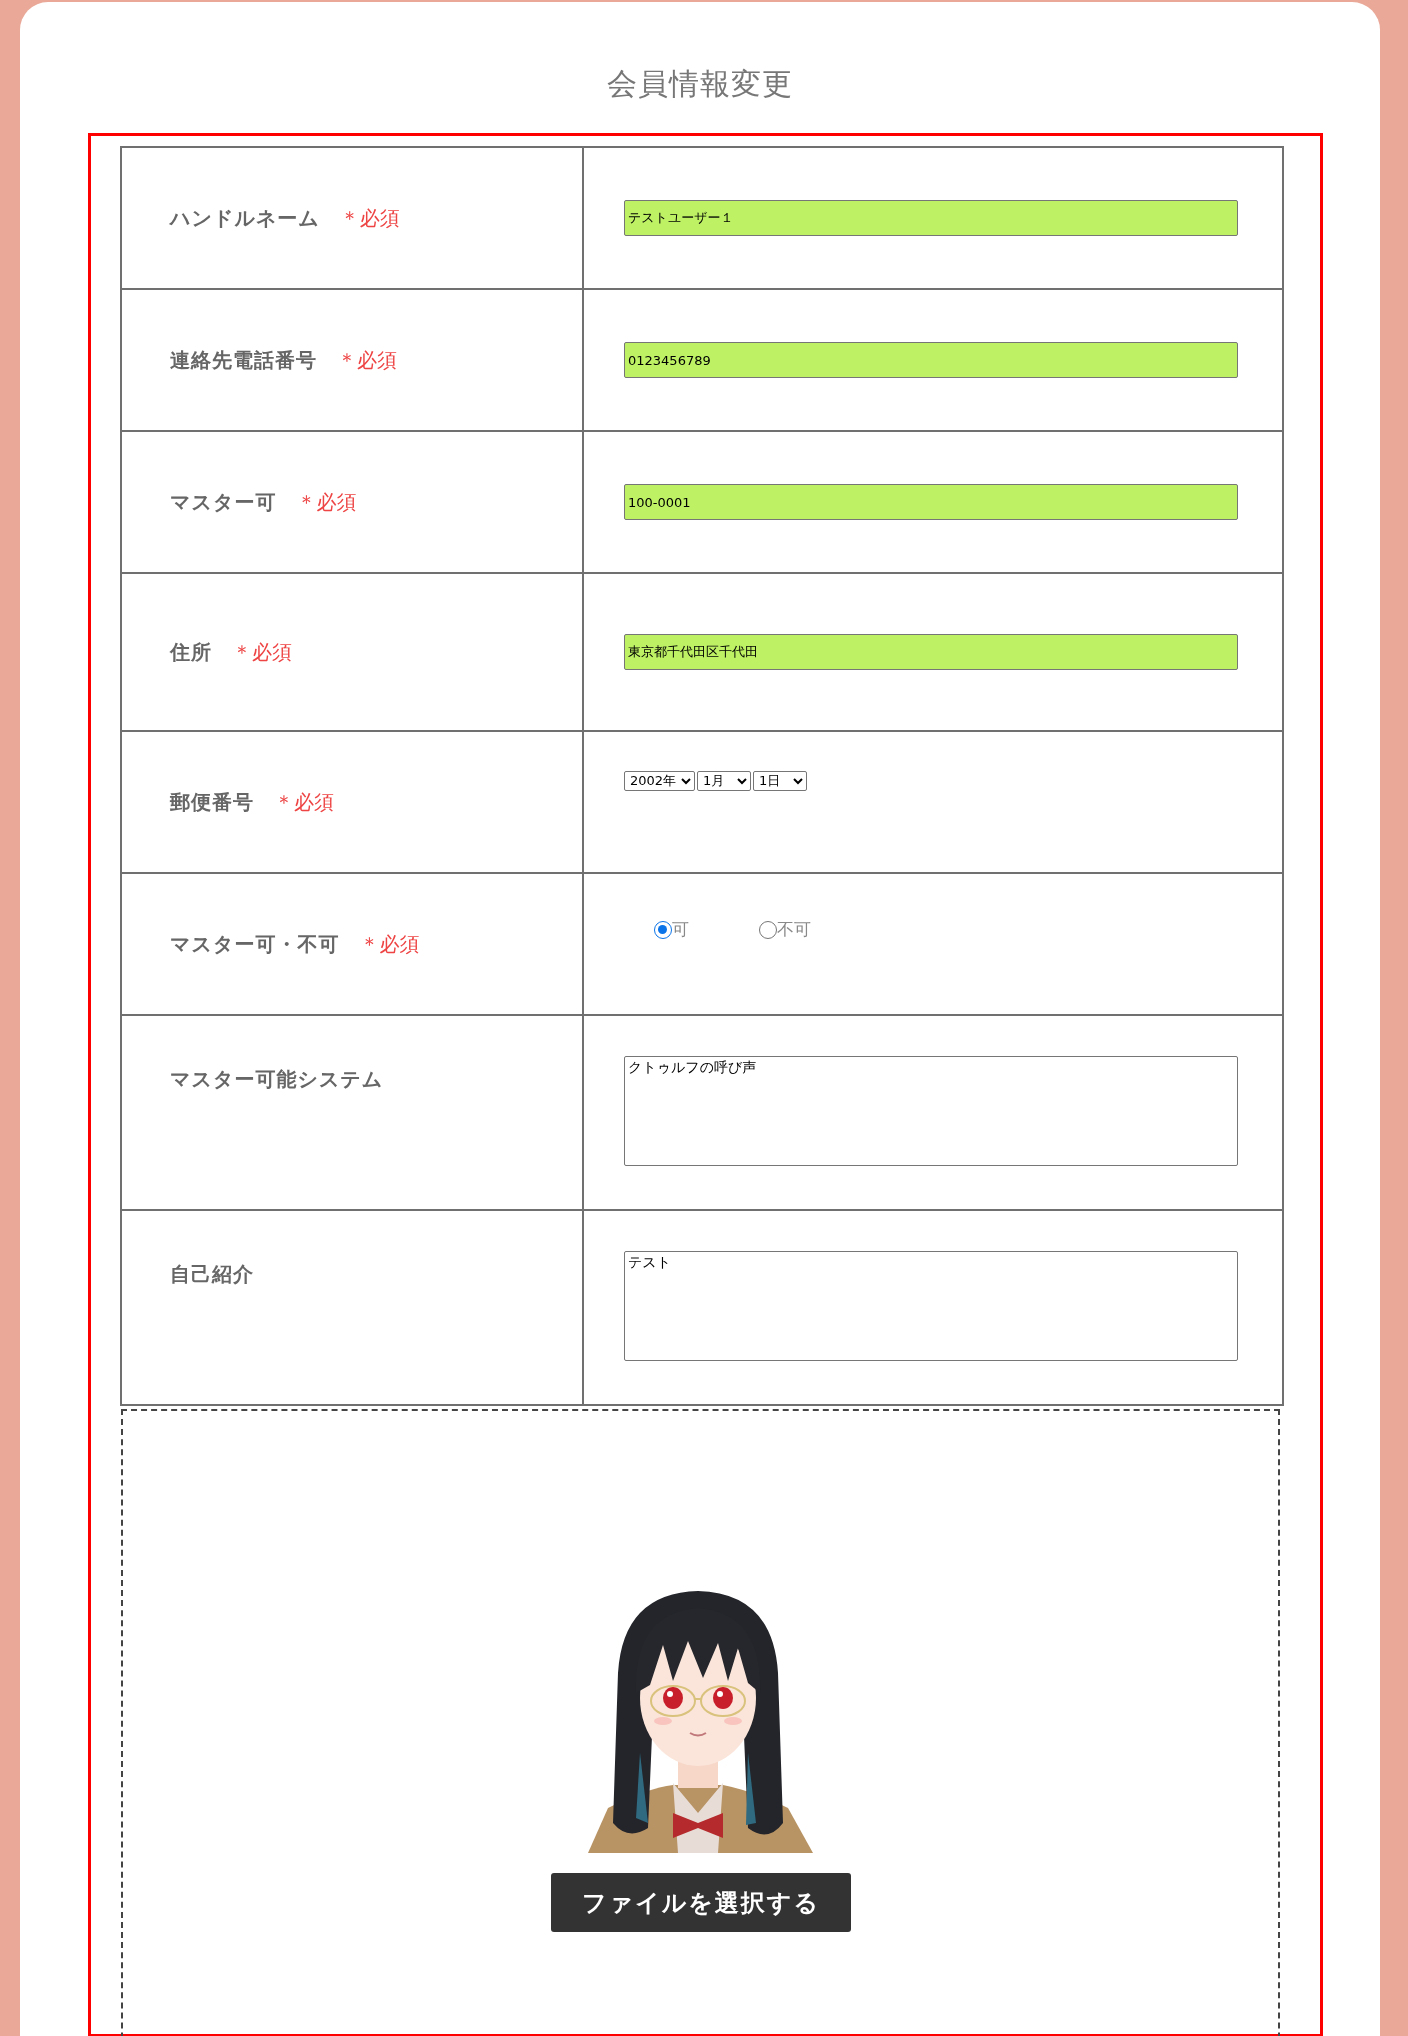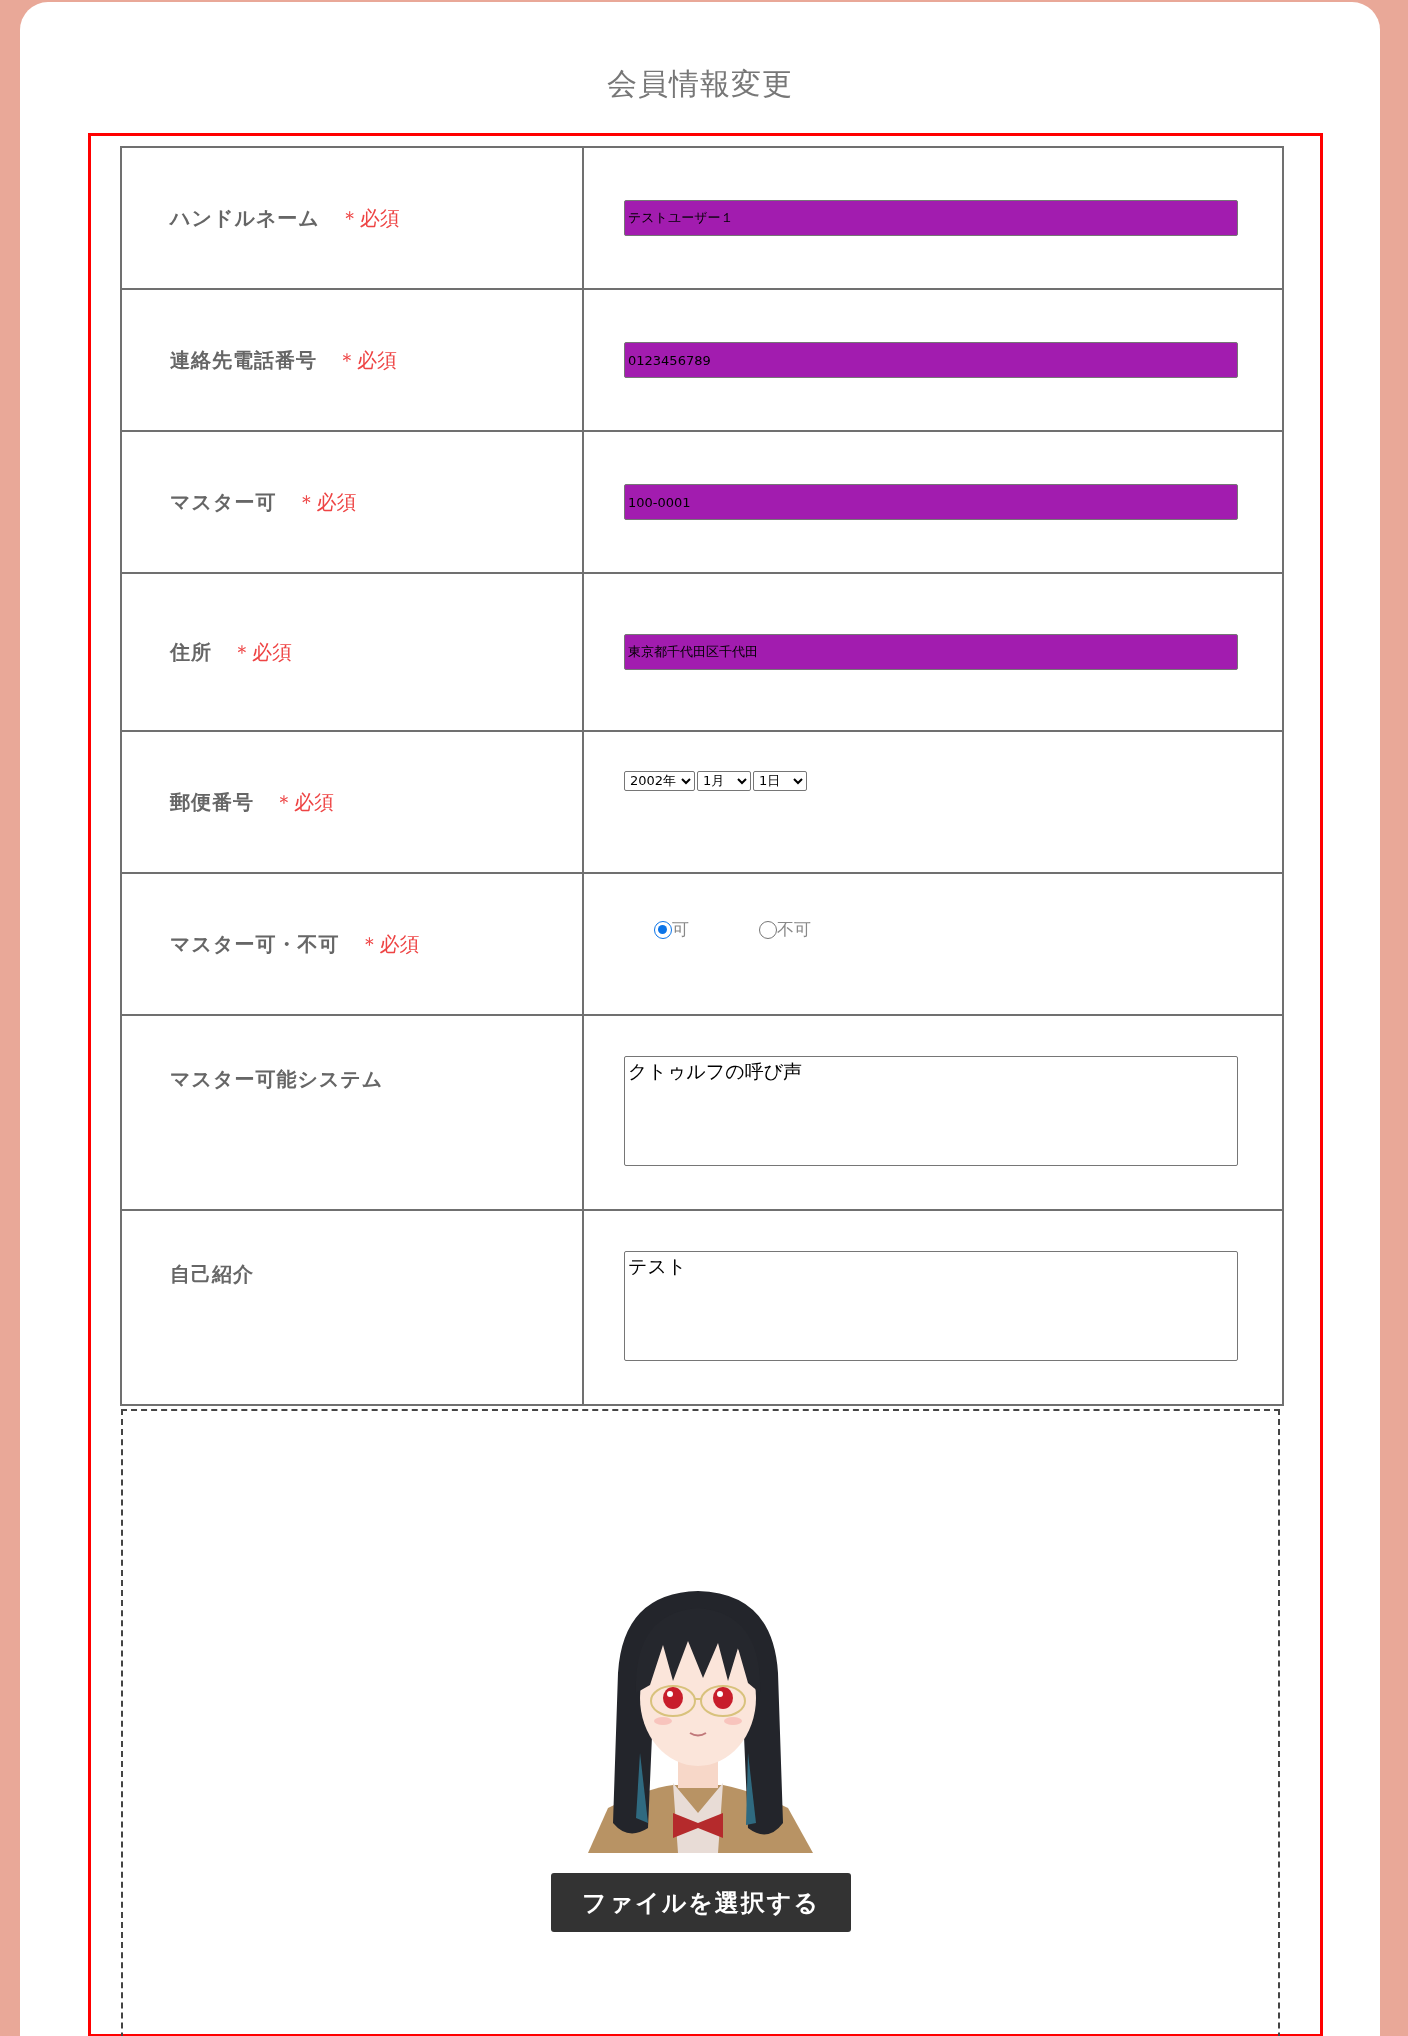--- a/index.html
+++ b/index.html
@@ -34,26 +34,26 @@
   .label {
     font-size:20px; color:#666; font-weight:bold; letter-spacing:1px;
   }
   .req { color:#ee4444; font-size:20px; margin-left:20px; font-weight:normal; }
   td.value-cell { padding-left:40px !important; padding-right:40px !important; box-sizing:border-box; }
   td.value-cell.top { vertical-align:top; padding-top:40px !important; }
   .text-input {
     width:614px; height:36px; box-sizing:border-box;
     border:1px solid #767676; border-radius:2px; padding:0 3px;
     font-family:"DejaVu Sans","Liberation Sans",sans-serif; font-size:13px; color:#000;
-    background:#a21caf;
+    background:#bef264;
   }
   .textarea {
     width:614px; height:110px; box-sizing:border-box; resize:none;
     border:1px solid #767676; border-radius:2px; padding:2px 3px;
-    font-family:"DejaVu Sans","Liberation Sans",sans-serif; font-size:19px; color:#000;
+    font-family:"DejaVu Sans","Liberation Sans",sans-serif; font-size:14px; color:#000;
   }
   .sel {
     font-family:"DejaVu Sans","Liberation Sans",sans-serif; font-size:13px;
     height:20px; border:1px solid #767676; border-radius:2px; background:#fff; color:#000;
     margin-right:2px; padding:0 1px;
   }
   .radio-row { padding-left:30px; display:flex; align-items:center; }
   .radio-item { display:flex; align-items:center; margin-right:70px; color:#888; font-size:17px; }
   .radio-circle {
     width:18px; height:18px; border-radius:50%; border:1.5px solid #767676; box-sizing:border-box;

